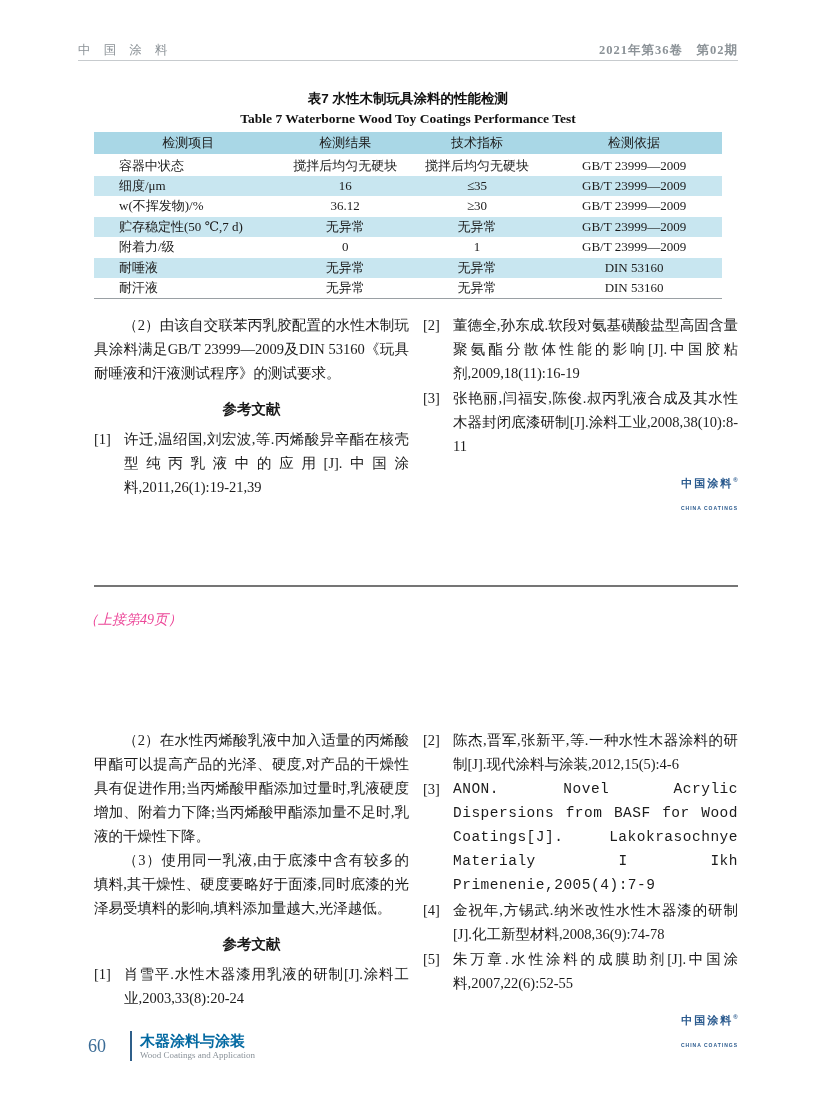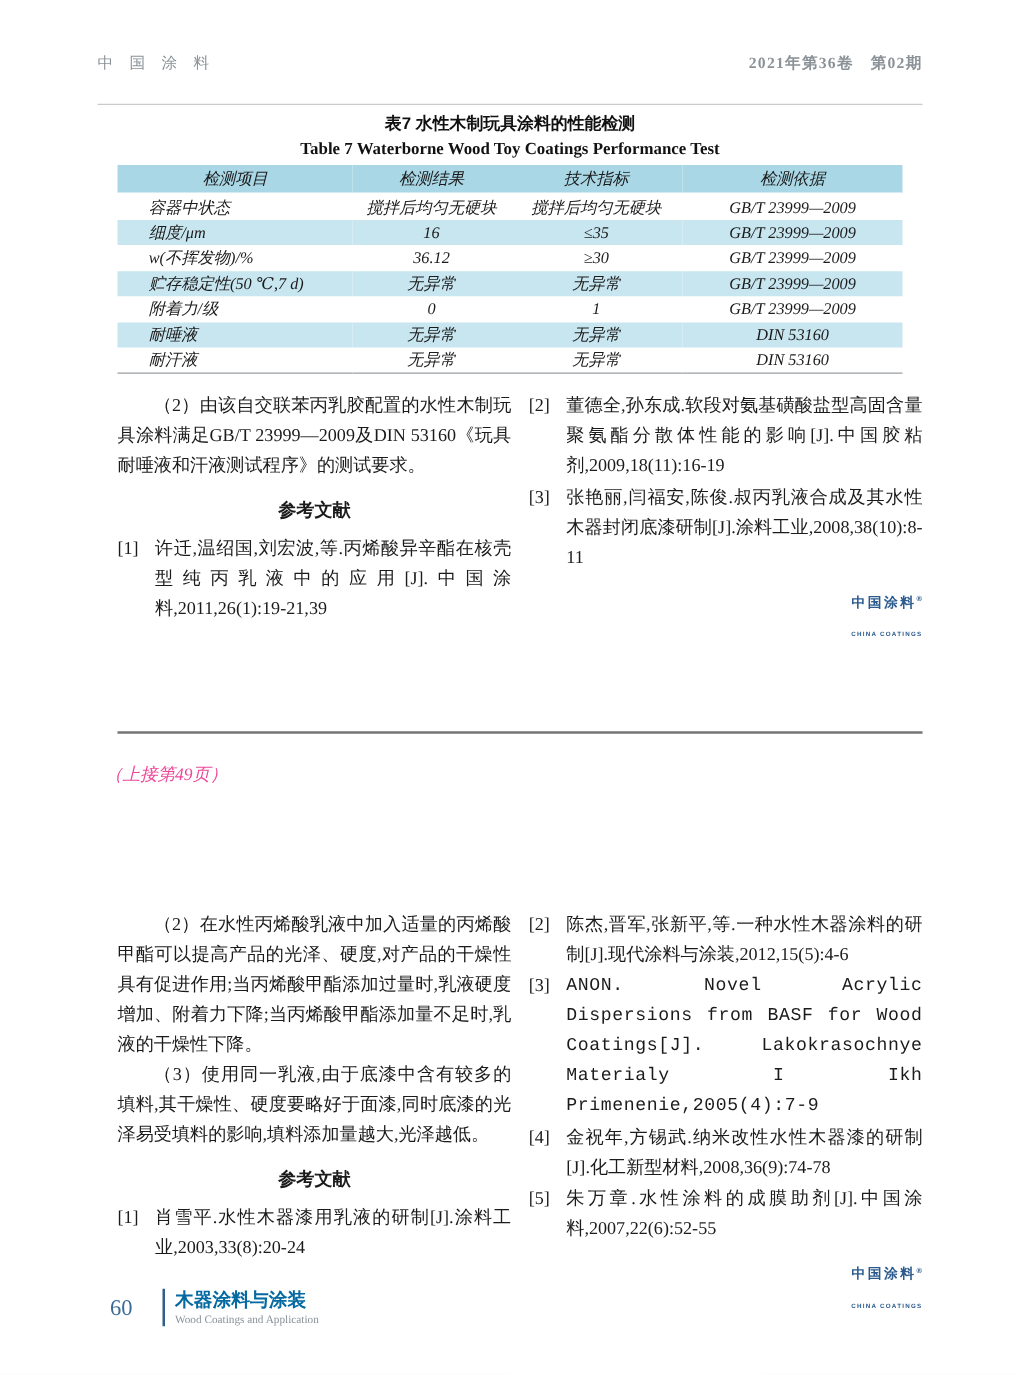--- a/index.html
+++ b/index.html
@@ -5,35 +5,35 @@
   * { margin:0; padding:0; box-sizing:border-box; }
   body { background:#e8e8e8; font-family:"Liberation Serif","DejaVu Serif",serif; }
   .page {
     position:relative; width:816px; height:1099px; background:#ffffff;
     margin:0 auto; overflow:hidden; color:#1b1b1b;
   }
   
   .page-header {
     position:absolute; top:42px; left:78px; width:660px;
     display:flex; justify-content:space-between; align-items:flex-end;
-    padding-bottom:24px; border-bottom:1px solid #c7cbce;
+    padding-bottom:1px; border-bottom:1px solid #c7cbce;
     font-size:12.5px; color:#8b9297;
   }
   .journal-name { letter-spacing:5px; }
   .issue-info { letter-spacing:1px;font-weight:bold; }
   
   .table-block { position:absolute; top:90px; left:94px; width:628px; }
   .caption-zh {
     text-align:center; font-family:"Liberation Sans","DejaVu Sans",sans-serif;
     font-weight:bold; font-size:13.5px; margin-bottom:3px; color:#111;
   }
   .caption-en {
     text-align:center; font-weight:bold; font-size:13.5px; margin-bottom:5px; color:#111;
   }
-  table.perf { width:100%; border-collapse:collapse; font-size:13px; table-layout:fixed;font-style:italic; }
+  table.perf { width:100%; border-collapse:collapse; font-size:13px; table-layout:fixed; }
   table.perf th {
     background:#a9d7e6; font-weight:normal; height:23px; text-align:center;
     border-bottom:2px solid #ffffff;
   }
   table.perf td { height:20.5px; text-align:center; }
   table.perf td:first-child { text-align:left; padding-left:25px; }
   table.perf tbody tr:nth-child(even) { background:#c8e6f0; }
   table.perf tbody tr:last-child td { border-bottom:1px solid #9aa0a4; }
   .col1{width:30%;} .col2{width:20%;} .col3{width:22%;} .col4{width:28%;}
   

